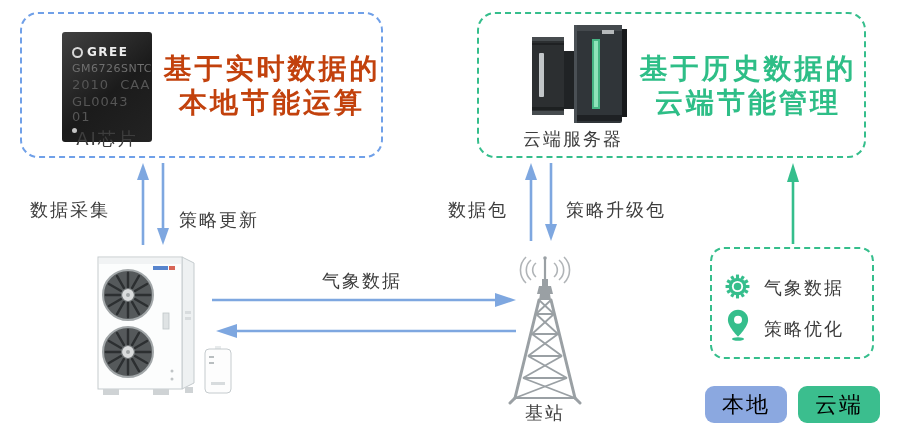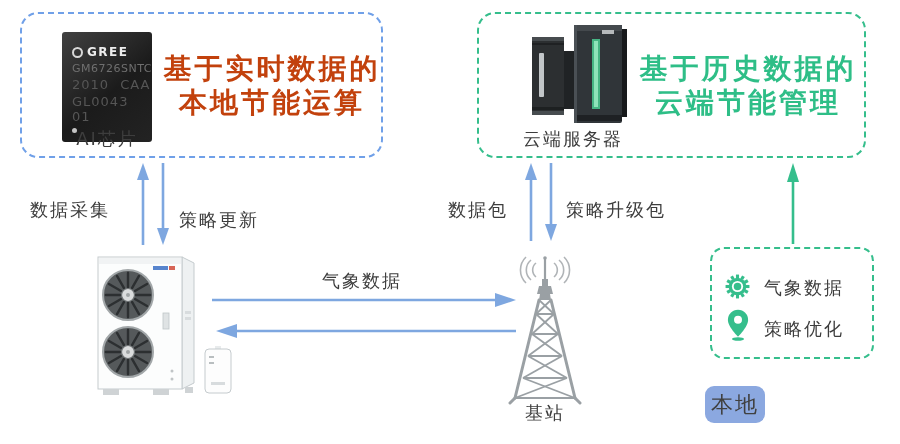--- a/index.html
+++ b/index.html
@@ -7,21 +7,21 @@
           font-family:"DejaVu Sans","Liberation Sans",sans-serif;color:#3d3d3d;}
   .dash-box{position:absolute;border:2px dashed #70a0e8;border-radius:18px;box-sizing:border-box;}
   .dash-box.green{border-color:#35be8c;border-radius:14px;}
   .title{position:absolute;font-weight:bold;font-size:28px;line-height:34px;letter-spacing:3px;
          text-align:center;white-space:nowrap;}
   .title.blue{color:#c2410c;}
   .title.green{color:#2ebe87;}
   .label{position:absolute;font-size:18px;letter-spacing:2px;white-space:nowrap;color:#3d3d3d;}
   .label.center{text-align:center;}
   .label.right{text-align:left;}
-  .badge{position:absolute;width:60px;height:37px;border-radius:9px;color:#404040;font-size:22px;
+  .badge{position:absolute;width:82px;height:37px;border-radius:9px;color:#000000;font-size:22px;
          letter-spacing:2px;display:flex;align-items:center;justify-content:center;}
   .badge.local{background:#8ba8e0;}
   .badge.cloud{background:#3bbe8e;}
   .abs{position:absolute;}
   
   .chip{position:absolute;left:62px;top:32px;width:90px;height:110px;border-radius:3px;
         background:linear-gradient(140deg,#414141,#1b1b1b 55%,#232323);}
   .chip-row{display:flex;align-items:center;gap:4px;margin:13px 0 3px 10px;}
   .gree-ring{width:11px;height:11px;border:2px solid #d8d8d8;border-radius:50%;box-sizing:border-box;}
   .chip-brand{color:#ececec;font-weight:bold;font-size:12px;letter-spacing:1.5px;}
@@ -229,14 +229,15 @@
   <div class="label" style="left:764px;top:276px;text-align:center;">气象数据</div>
 
   <svg class="abs" style="left:727px;top:309px;" width="22" height="32" viewBox="0 0 22 32">
     <ellipse cx="11" cy="30" rx="6" ry="1.8" fill="#35be8c"></ellipse>
     <path d="M11,0.8 C5.3,0.8 0.9,5.2 0.9,10.9 C0.9,17.8 11,27.5 11,27.5 C11,27.5 21.1,17.8 21.1,10.9 C21.1,5.2 16.7,0.8 11,0.8 Z" fill="#35be8c"></path>
     <circle cx="11" cy="10.7" r="4" fill="#ffffff"></circle>
   </svg>
   <div class="label" style="left:764px;top:317px;">策略优化</div>
 
   <div class="badge local" style="left:705px;top:386px;">本地</div>
+  <div class="badge cloud" style="left:798px;top:386px;">云端</div>
 
 </div>
 
 </body></html>

